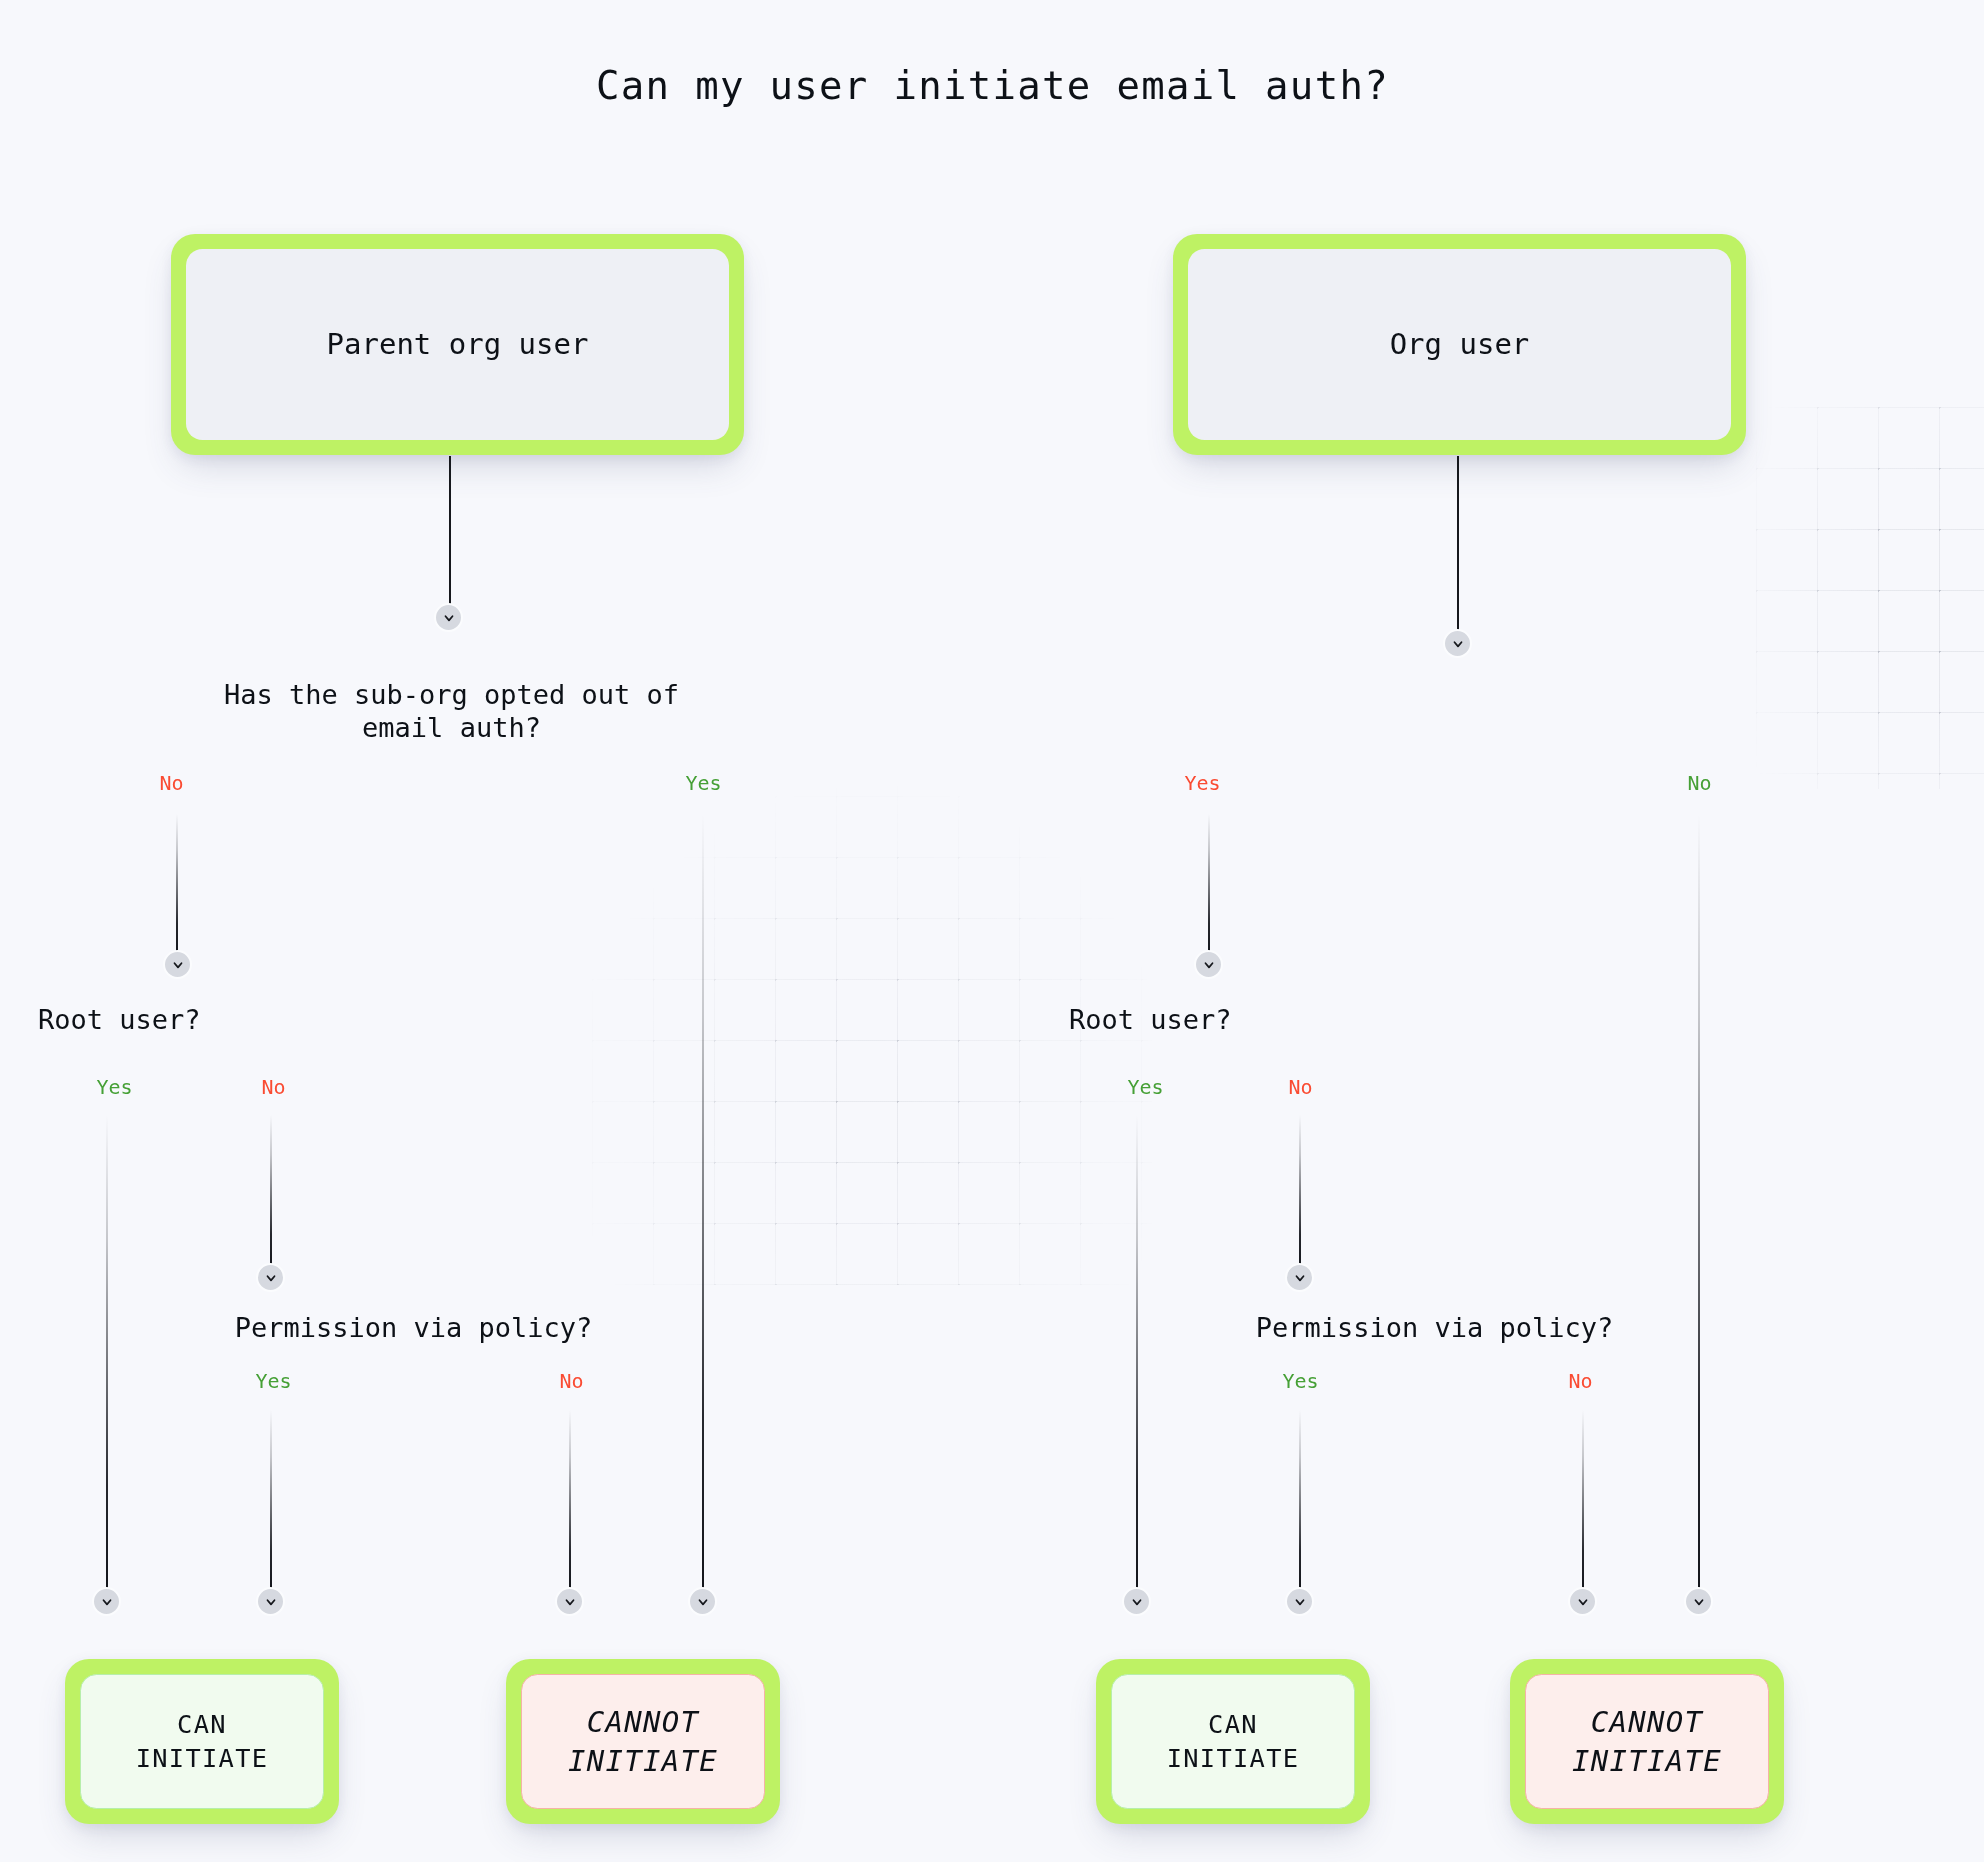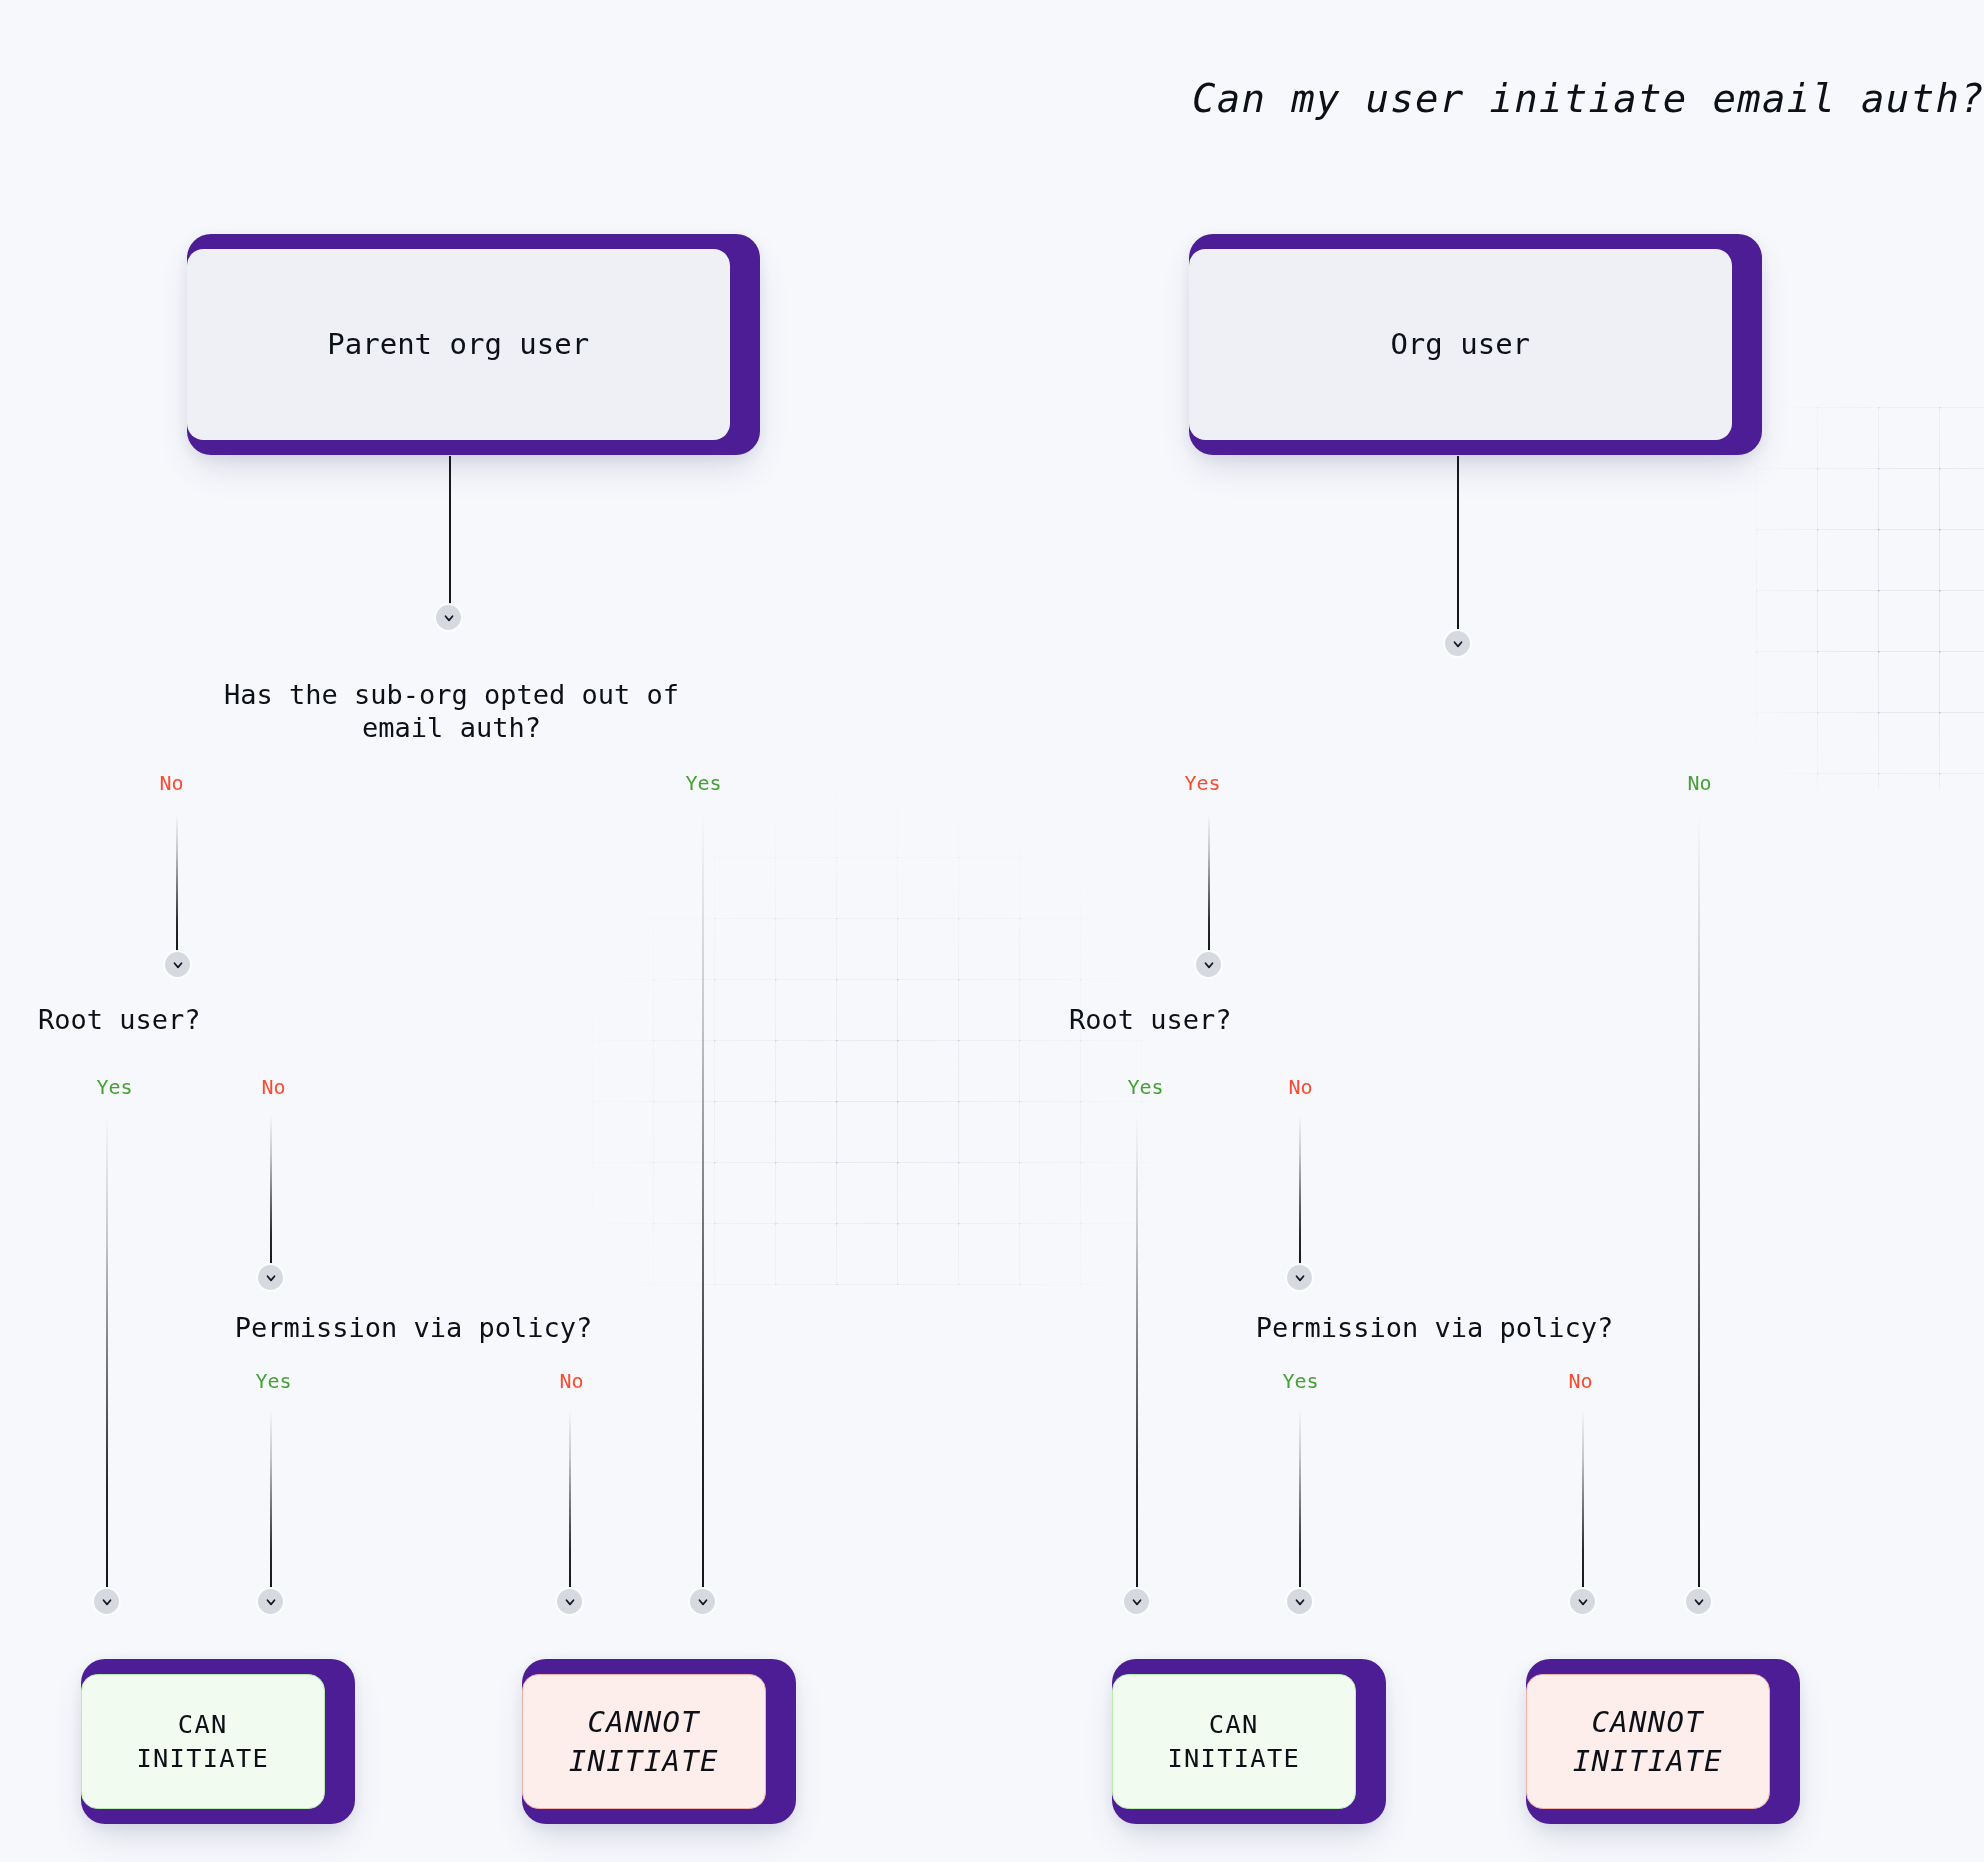--- a/index.html
+++ b/index.html
@@ -37,41 +37,39 @@
   #grid-center {
     left: 592px; top: 674px; width: 560px; height: 611px;
     -webkit-mask-image: radial-gradient(ellipse 70% 70% at 50% 72%, #000 10%, transparent 80%);
     mask-image: radial-gradient(ellipse 70% 70% at 50% 72%, #000 10%, transparent 80%);
     opacity: .85;
   }
 
   
   #title {
     position: absolute;
-    left: 0; right: 0; top: 76px;
-    text-align: right;
+    left: 0; right: 0; top: 63px;
+    text-align: center;
     font-size: 39px;
     letter-spacing: 1.3px;
     color: #0d1117;
     font-weight: 400;
     white-space: pre;
-    font-style: italic;
   }
 
   
   .card {
     position: absolute;
-    background: #4c1d95;
+    background: #bef264;
     border-radius: 24px;
     box-shadow: 0 16.5px 36px -9px rgba(60,70,110,0.20),
                 0 3.8px 11.5px rgba(60,70,110,0.08);
     display: flex;
     align-items: center;
-    justify-content: flex-start;
-    margin-left: 16px;
+    justify-content: center;
   }
   .card-inner {
     width: calc(100% - 30.5px);
     height: calc(100% - 30.5px);
     border-radius: 16.5px;
     display: flex;
     flex-direction: column;
     align-items: center;
     justify-content: center;
     text-align: center;

